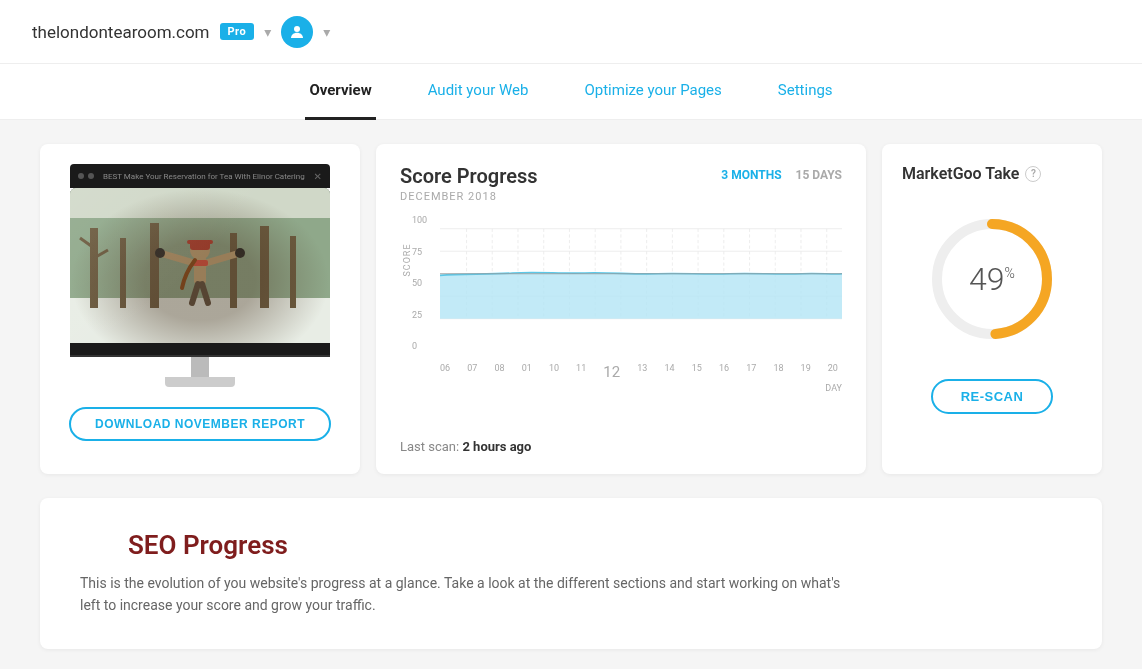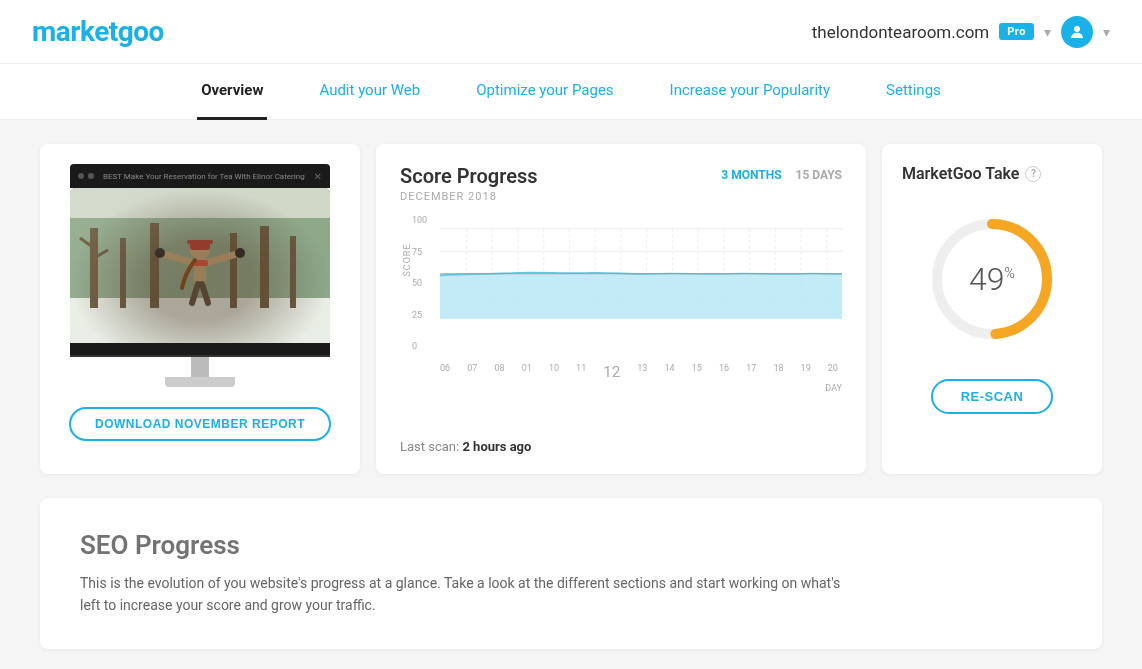--- a/index.html
+++ b/index.html
@@ -323,54 +323,53 @@
     
     .seo-card {
       background: #fff;
       border-radius: 8px;
       padding: 32px 40px;
       box-shadow: 0 1px 4px rgba(0,0,0,0.06);
     }
     .seo-title {
       font-size: 26px;
       font-weight: 600;
-      color: #737373;
+      color: #7f1d1d;
       margin-bottom: 12px;
+      margin-left: 48px;
     }
     .seo-desc {
       font-size: 14px;
       color: #666;
       line-height: 1.6;
       max-width: 780px;
     }
   </style>
 </head>
 <body>
 
 <header class="header">
-  <div class="logo">marketgoo</div>
   <div class="header-right">
     <span class="domain-name">thelondontearoom.com</span>
     <span class="pro-badge">Pro</span>
     <span class="chevron-icon">▾</span>
     <div class="avatar-circle">
       <svg width="18" height="18" viewBox="0 0 24 24" fill="white">
         <circle cx="12" cy="8" r="4"></circle>
         <path d="M4 20c0-4 3.6-7 8-7s8 3 8 7"></path>
       </svg>
     </div>
     <span class="chevron-icon">▾</span>
   </div>
 </header>
 
 <nav class="nav">
   <span class="nav-item active">Overview</span>
   <span class="nav-item">Audit your Web</span>
   <span class="nav-item">Optimize your Pages</span>
-  <span class="nav-item">Increase your Popularity</span>
   <span class="nav-item">Settings</span>
 </nav>
 
 <div class="main">
 
   <div class="cards-row">
 
     <div class="preview-card">
       <div class="monitor-wrap">
         <div class="monitor-bar">

